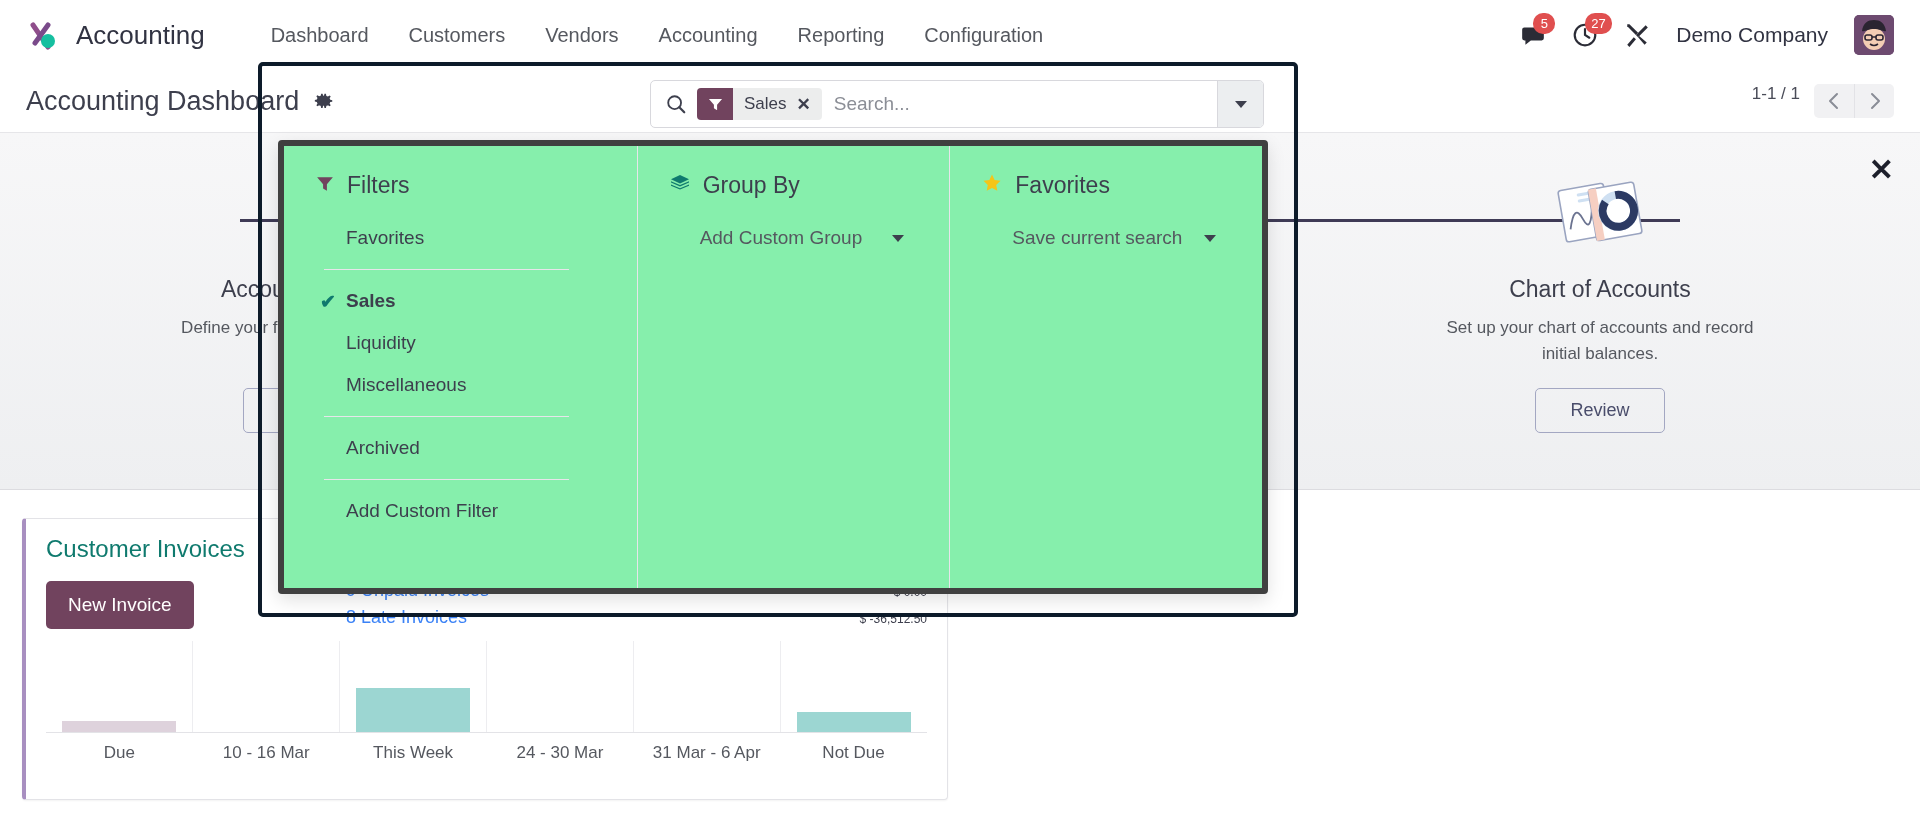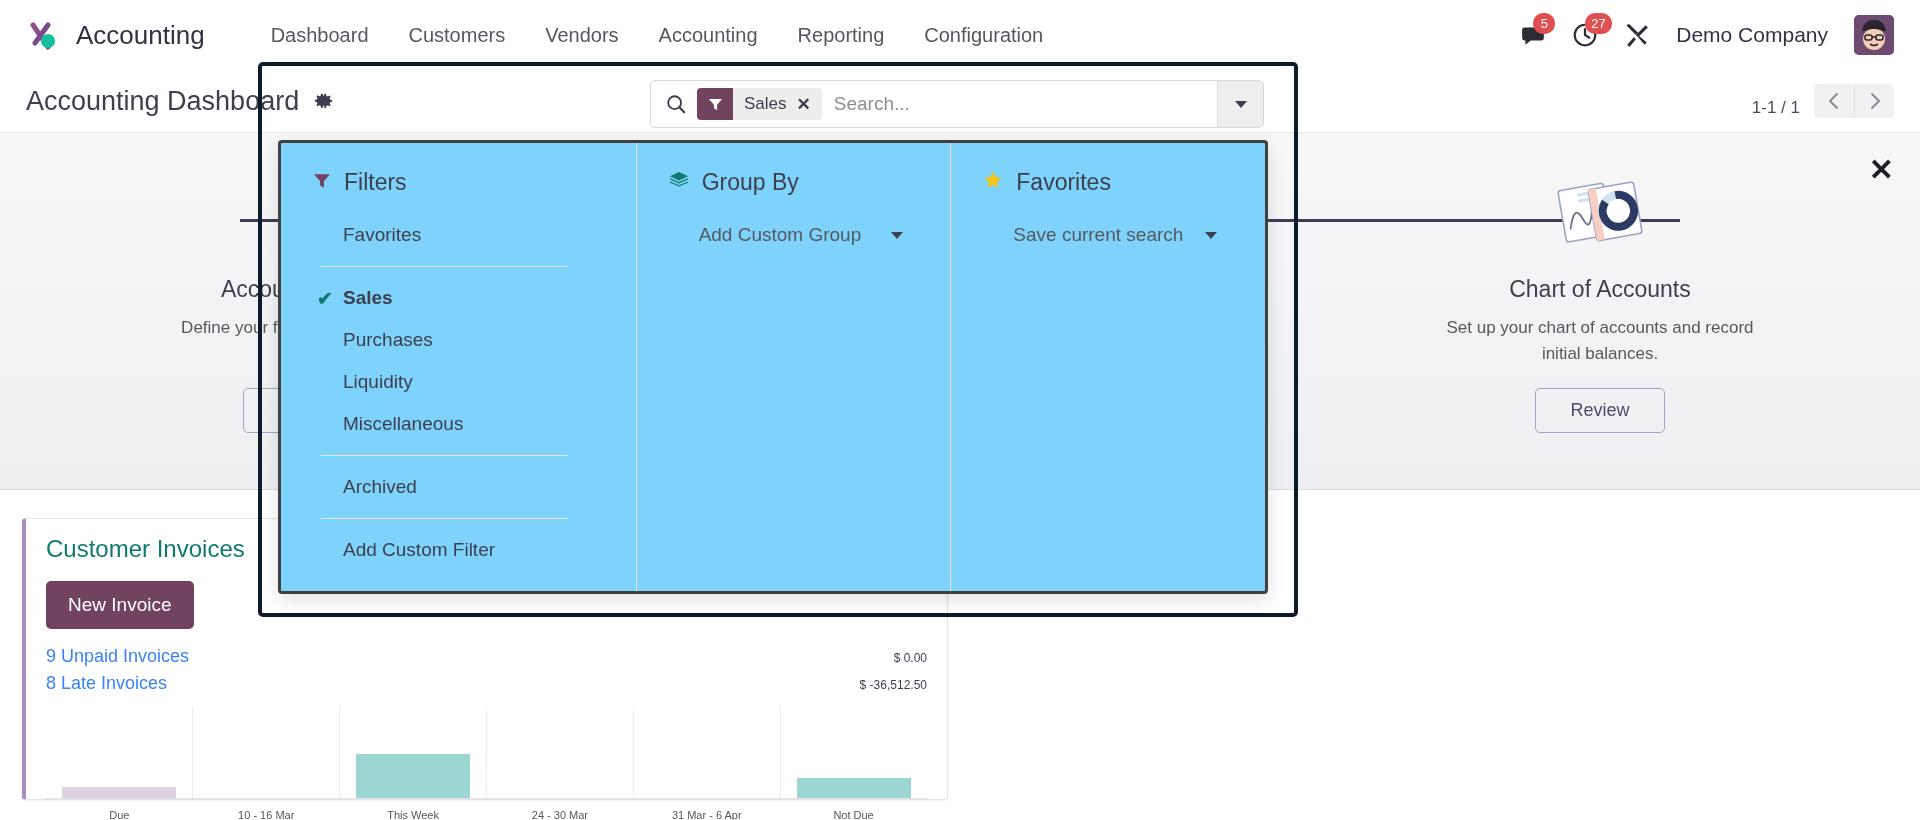--- a/index.html
+++ b/index.html
@@ -48,21 +48,21 @@
   .control-panel {
     height: 62px; background: #ffffff;
     display: flex; align-items: center;
     padding: 0 26px; position: relative; z-index: 3;
   }
   .cp-title {
     font-size: 27px; color: #3d3f4d; font-weight: 400;
     display: flex; align-items: center; gap: 14px;
   }
   .cp-gear { cursor: pointer; display: flex; }
-  .cp-right { margin-left: auto; display: flex; align-items: flex-end; gap: 14px; }
+  .cp-right { margin-left: auto; display: flex; align-items: flex-start; gap: 14px; }
   .pager-count { font-size: 17px; color: #4a4c58; white-space: nowrap; }
   .pager-btns { display: flex; background: #f1f1f3; border-radius: 5px; overflow: hidden; }
   .pager-btn {
     width: 40px; height: 34px; display: flex; align-items: center; justify-content: center;
     cursor: pointer; color: #8a8d96;
   }
   .pager-btn + .pager-btn { border-left: 1px solid #e2e2e6; }
 
   
   .onboarding {
@@ -105,21 +105,21 @@
   
   .dash-area { position: absolute; left: 0; top: 500px; width: 1920px; height: 320px; z-index: 1; }
   .kanban-card {
     position: absolute; left: 22px; top: 18px; width: 926px; height: 282px;
     background: #ffffff; border: 1px solid #e3e3e7;
     border-left: 4px solid #a88fc0; border-radius: 4px;
     box-shadow: 0 1px 2px rgba(0,0,0,0.05);
   }
   .kanban-head { padding: 16px 20px 0 20px; display: flex; }
   .kanban-title { font-size: 24px; color: #0f7a6e; font-weight: 400; cursor: pointer; }
-  .kanban-body { display: flex; padding: 0 20px; flex-direction: column; }
+  .kanban-body { display: flex; padding: 0 20px; }
   .kanban-left { width: 300px; padding-top: 18px; }
   .new-invoice-btn {
     background: #71435e; color: #fff; border: none; border-radius: 5px;
     padding: 13px 22px; font-size: 19px; font-family: inherit; cursor: pointer;
   }
   .kanban-figures { flex: 1; padding-top: 14px; }
   .fig-row { display: flex; justify-content: space-between; align-items: baseline; padding: 3px 0; }
   .fig-label { font-size: 18px; color: #3b82f6; cursor: pointer; text-align: center; }
   .fig-value { font-size: 12px; color: #3d3f4d; }
   .chart-wrap { margin: 10px 20px 0 20px; }
@@ -129,21 +129,21 @@
   }
   .chart-col {
     flex: 1; height: 100%; display: flex; align-items: flex-end; justify-content: center;
     border-right: 1px solid #ededf0; position: relative;
   }
   .chart-col:last-child { border-right: none; }
   .chart-col:first-child { border-left: none; }
   .bar { width: 78%; border-radius: 0; }
   .chart-labels { display: flex; padding-top: 10px; }
   .chart-label {
-    flex: 1; text-align: center; font-size: 11px; color: #55585f; white-space: nowrap;
+    flex: 1; text-align: center; font-size: 17px; color: #55585f; white-space: nowrap;
   }
 
   
   .search-overlay {
     position: absolute; left: 258px; top: 62px; width: 1040px; height: 555px;
     border: 4px solid #0d1b2a; border-radius: 5px; z-index: 10;
     pointer-events: none;
   }
   .searchbar {
     position: absolute; left: 650px; top: 80px; width: 614px; height: 48px;
@@ -172,21 +172,21 @@
   .search-toggle {
     width: 46px; height: 46px; background: #eceef0;
     border-left: 1px solid #d8d8dd; border-radius: 0 4px 4px 0;
     display: flex; align-items: center; justify-content: center;
     cursor: pointer; color: #3d3f4d; align-self: stretch; flex: 0 0 auto;
   }
 
   
   .search-dropdown {
     position: absolute; left: 278px; top: 140px; width: 990px; height: 454px;
-    background: #7dd3fc; border: 3px solid #404040; border-radius: 4px;
+    background: #86efac; border: 6px solid #404040; border-radius: 4px;
     box-shadow: 0 6px 18px rgba(0,0,0,0.12);
     display: flex; z-index: 11;
   }
   .dd-col { padding: 26px 0 0 0; }
   .dd-col.filters { width: 330px; padding-left: 28px; padding-right: 16px; }
   .dd-col.groupby { width: 330px; padding-left: 28px; padding-right: 16px; border-left: 1px solid #e6e6ea; margin-left: 40px; }
   .dd-col.favorites { width: 330px; padding-left: 28px; padding-right: 16px; border-left: 1px solid #e6e6ea; }
   .dd-header {
     display: flex; align-items: center; gap: 13px;
     font-size: 23px; color: #3d3f4d; margin-bottom: 18px; padding-left: 4px;
@@ -446,21 +446,20 @@
         <span>Filters</span>
       </div>
 
       <div class="dd-item">Favorites</div>
       <div class="dd-sep"></div>
 
       <div class="dd-item checked">
         <span class="dd-check">✔</span>
         <span>Sales</span>
       </div>
-      <div class="dd-item">Purchases</div>
       <div class="dd-item">Liquidity</div>
       <div class="dd-item">Miscellaneous</div>
 
       <div class="dd-sep"></div>
       <div class="dd-item">Archived</div>
       <div class="dd-sep"></div>
       <div class="dd-item">Add Custom Filter</div>
     </div>
 
     <div class="dd-col groupby">

